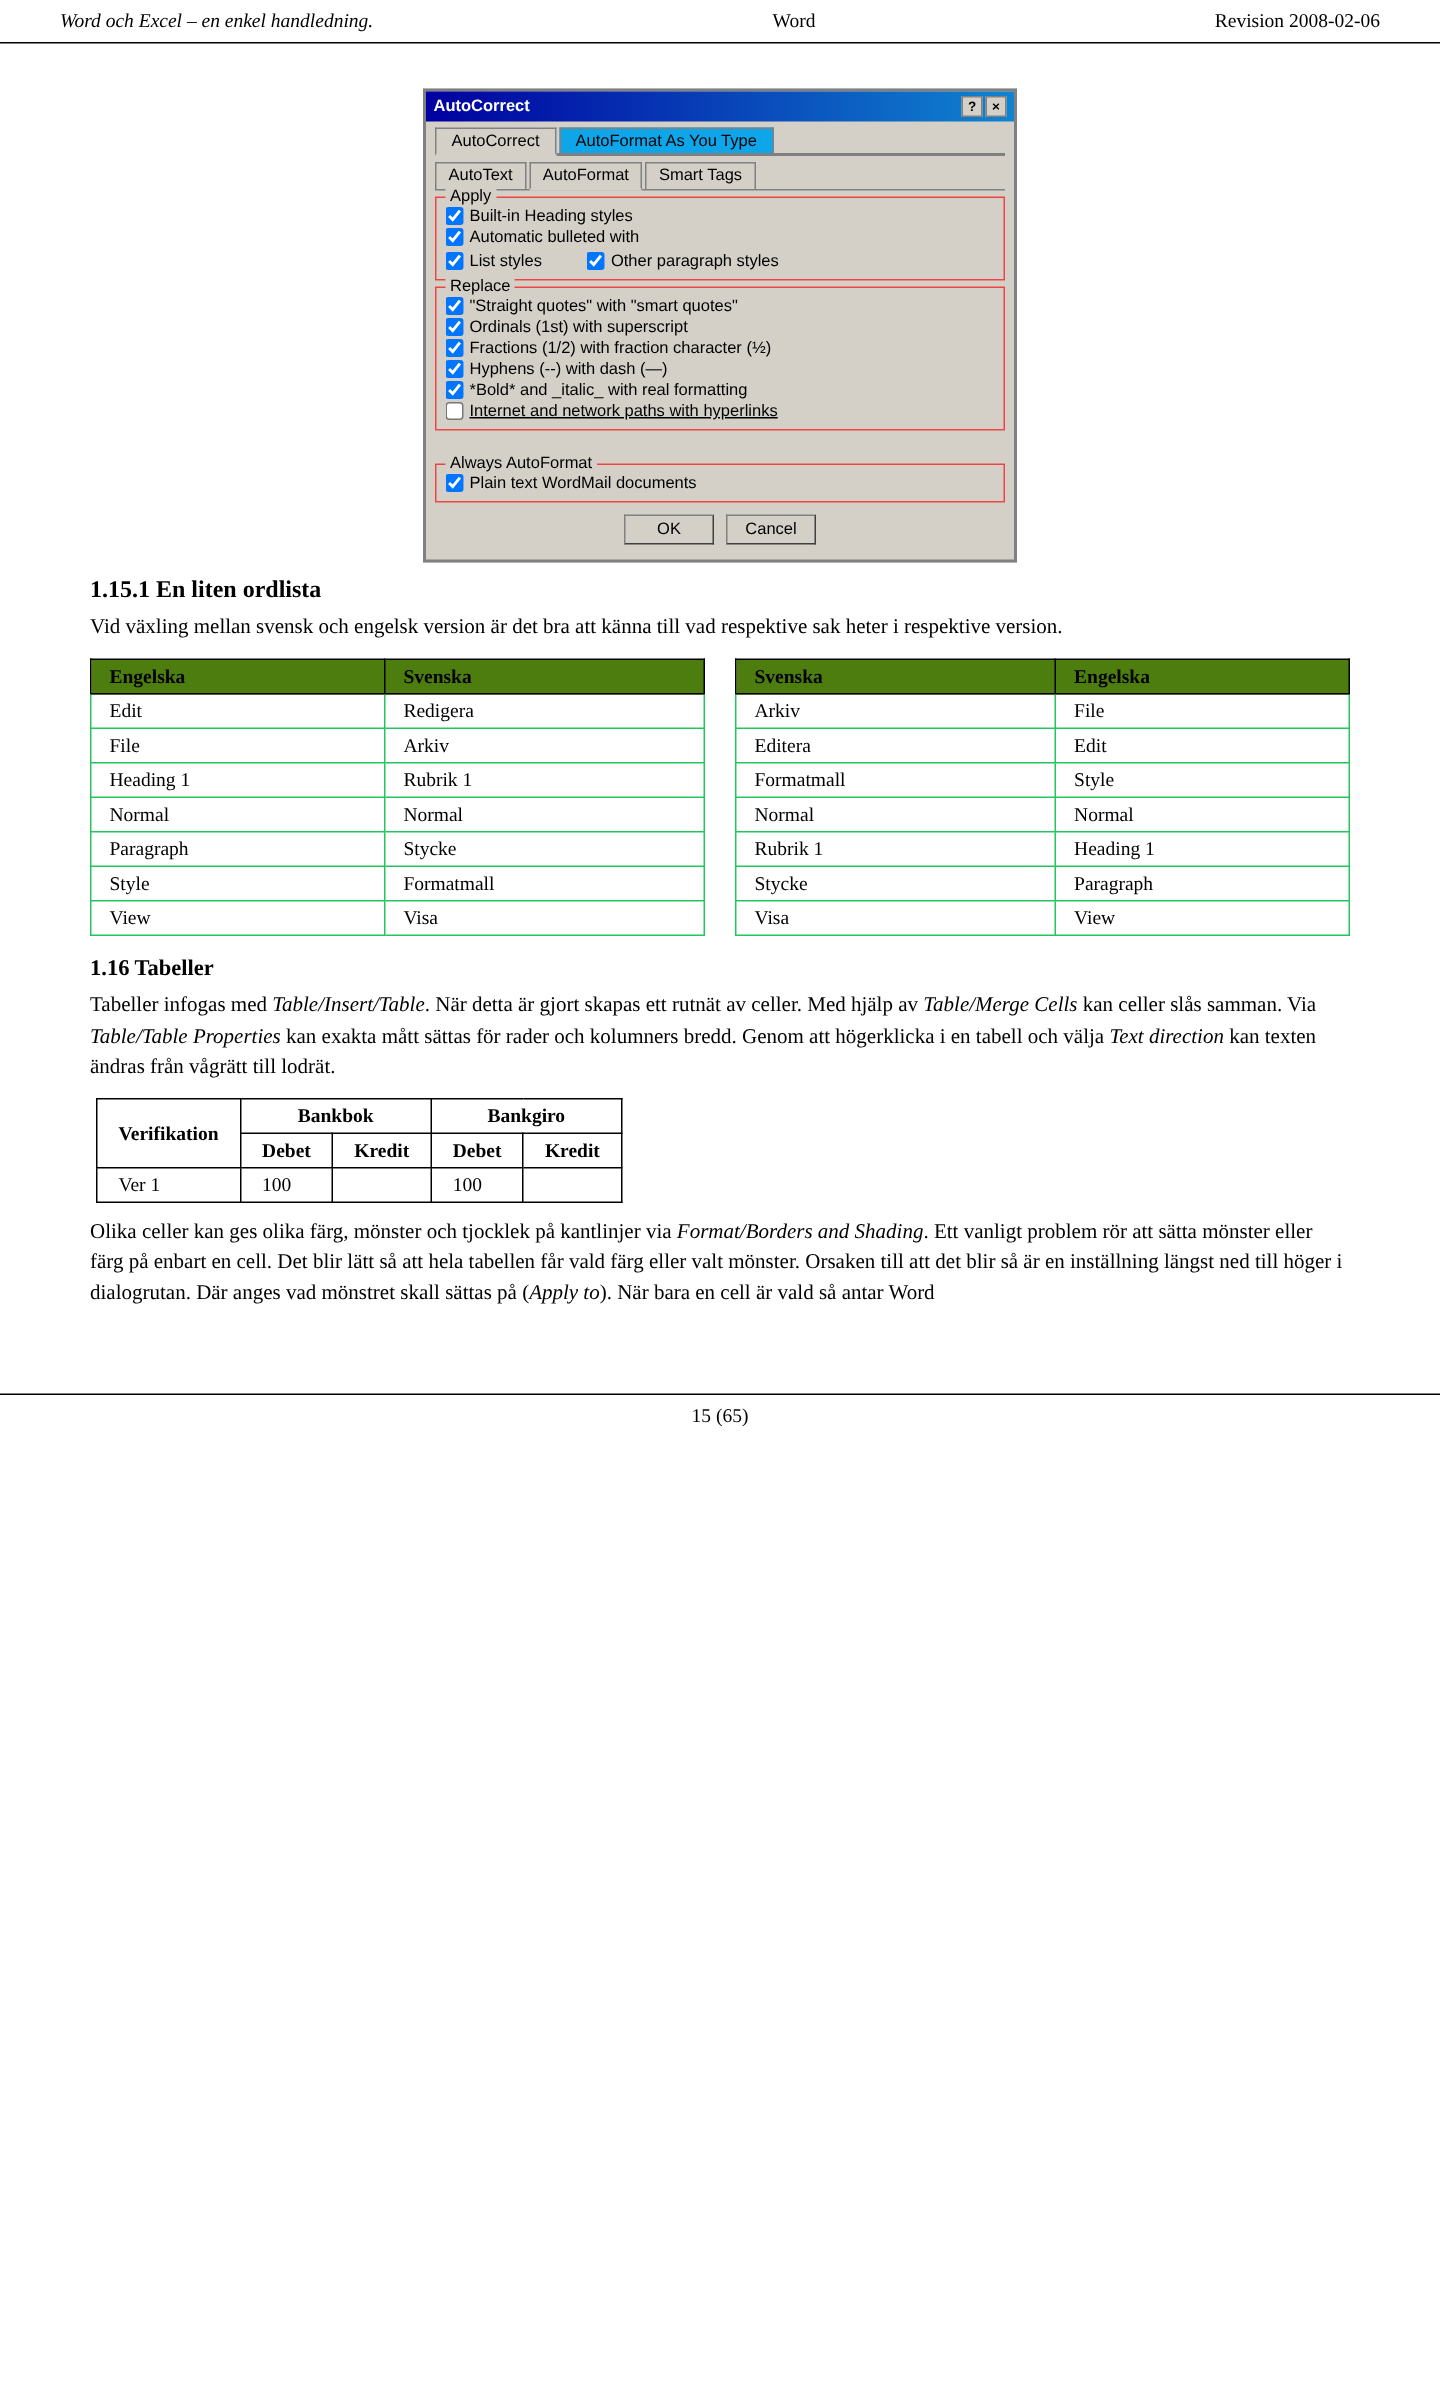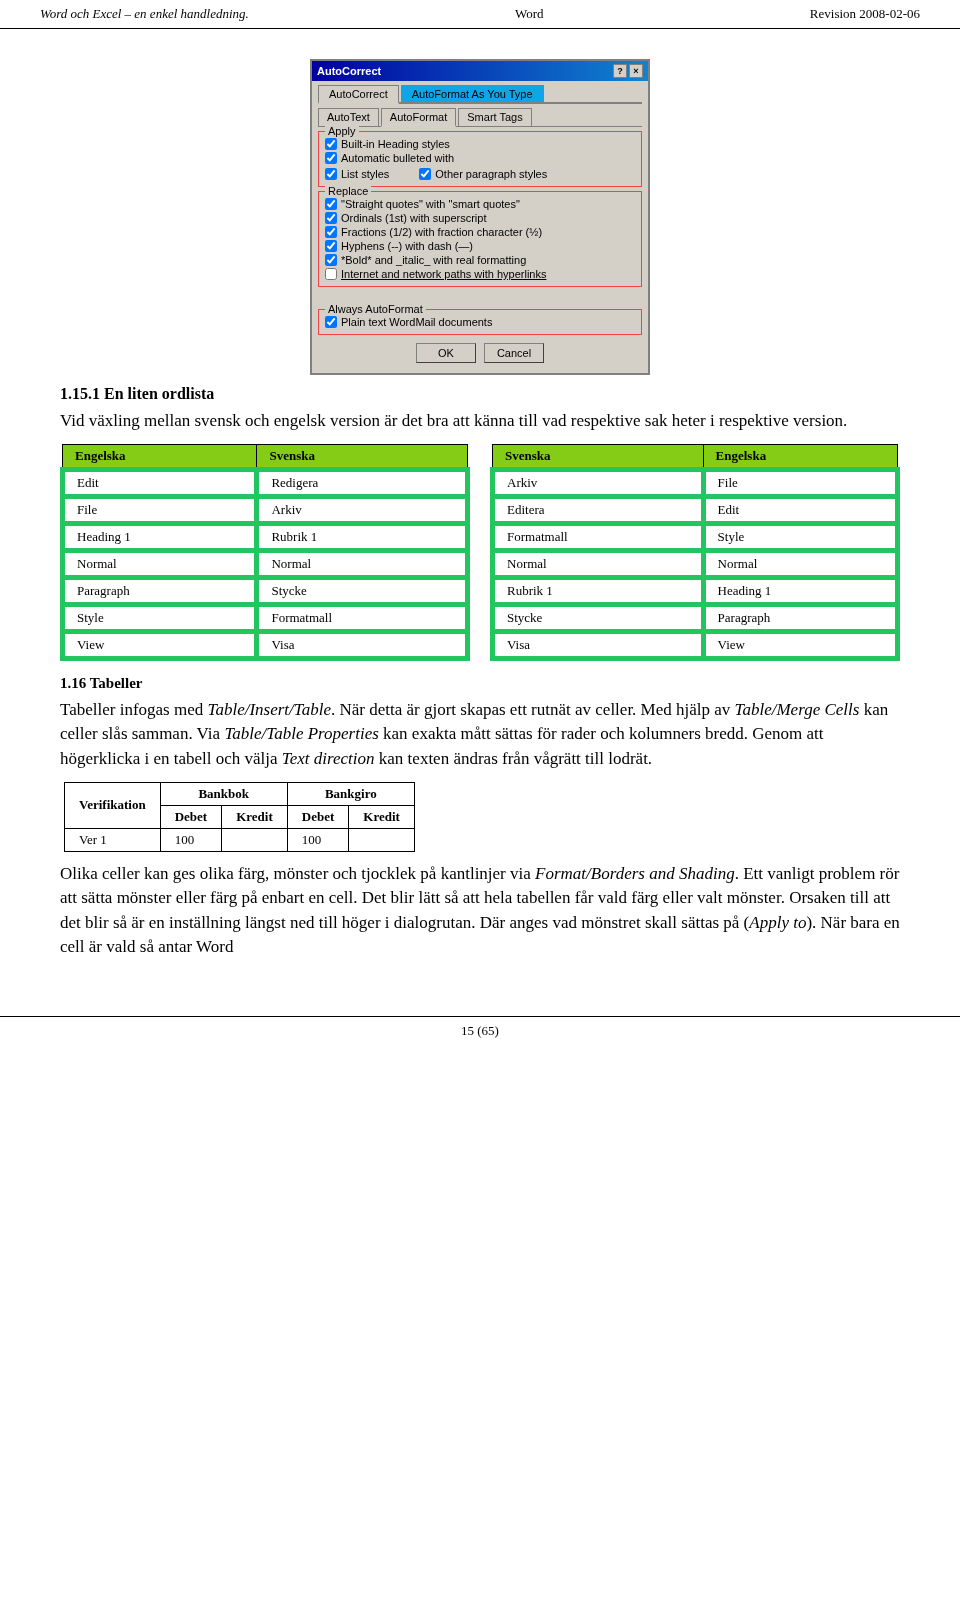--- a/index.html
+++ b/index.html
@@ -33,21 +33,21 @@
 
     
     .dialog-container {
       display: flex;
       justify-content: center;
       margin: 10px 0 8px 0;
     }
 
     
     .dialog {
-      width: 340px;
+      width: 396px;
       border: 2px solid #808080;
       background: #d4d0c8;
       font-family: Arial, sans-serif;
       font-size: 11px;
     }
     .dialog-titlebar {
       background: linear-gradient(to right, #0000a0, #1084d0);
       color: #fff;
       padding: 3px 5px;
       display: flex;
@@ -174,46 +174,46 @@
 
     
     h2.section-heading {
       font-size: 16px;
       font-weight: bold;
       margin: 10px 0 6px 0;
     }
 
     
     p.body-text {
-      font-size: 17px;
+      font-size: 14px;
       margin: 6px 0;
       line-height: 1.45;
     }
     p.body-text em { font-style: italic; }
 
     
     .vocab-tables {
       display: flex;
       gap: 20px;
       margin: 10px 0;
     }
     .vocab-table {
       border-collapse: collapse;
       flex: 1;
     }
     .vocab-table th {
       border: 1px solid #000;
       padding: 3px 12px;
-      background: #84cc16;
+      background: #4d7c0f;
       font-weight: bold;
       text-align: left;
       font-size: 13px;
     }
     .vocab-table td {
-      border: 5px solid #22c55e;
+      border: 1px solid #22c55e;
       padding: 3px 12px;
       font-size: 13px;
     }
 
     
     .section-16 h3 {
       font-size: 15px;
       font-weight: bold;
       margin: 14px 0 6px 0;
     }

